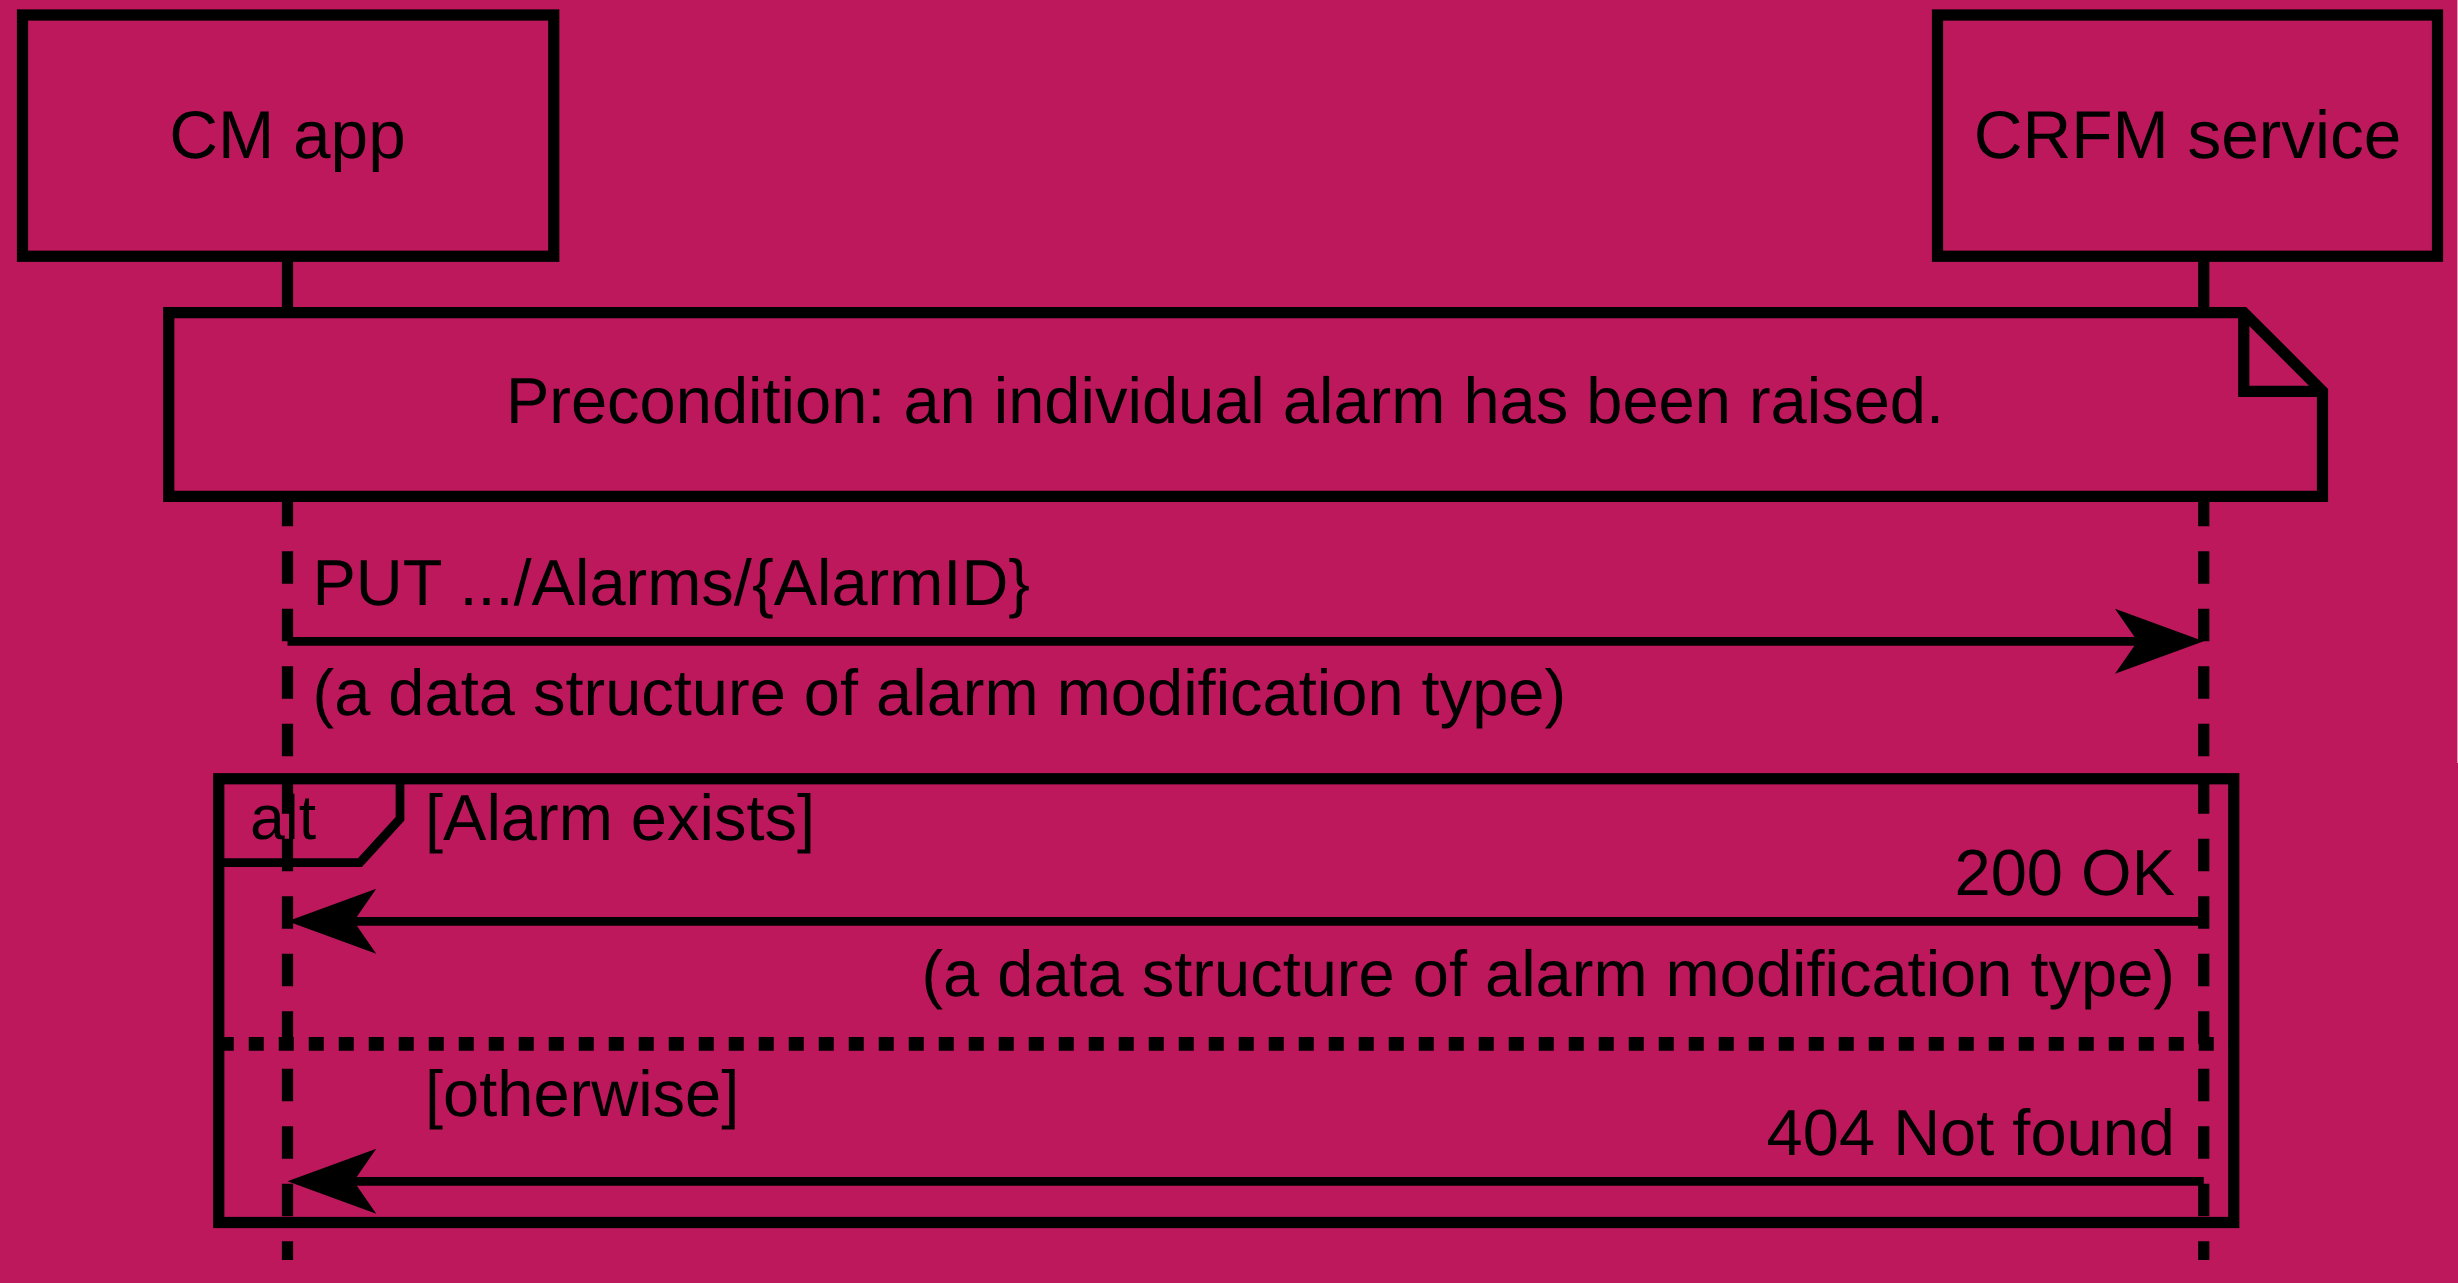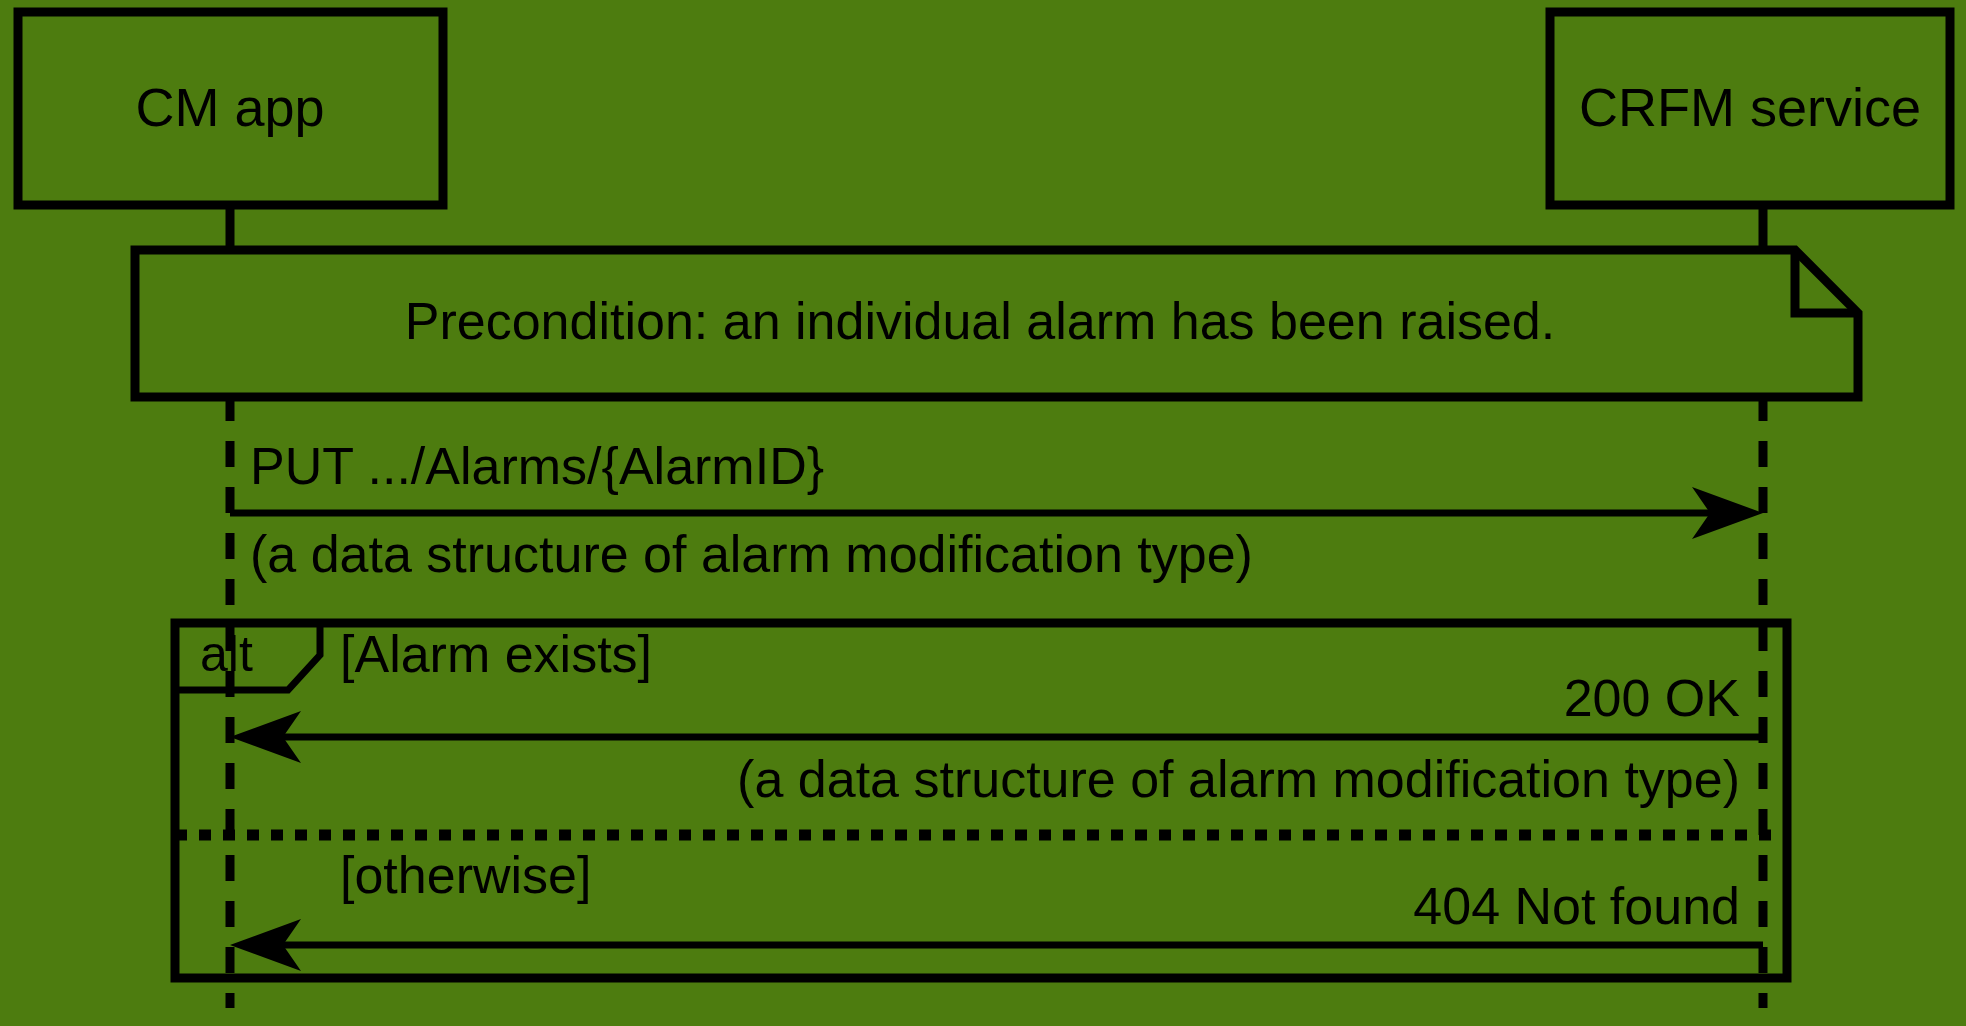--- a/index.html
+++ b/index.html
@@ -8,21 +8,21 @@
     padding: 0;
     background: #ffffff;
   }
   body {
     font-family: "Liberation Sans", sans-serif;
   }
   #diagram-root {
     position: relative;
     width: 1966px;
     height: 1026px;
-    background: #4d7c0f;
+    background: #be185d;
     overflow: hidden;
   }
   svg#seq-svg {
     position: absolute;
     left: 0;
     top: 0;
     width: 1966px;
     height: 1026px;
     display: block;
   }

